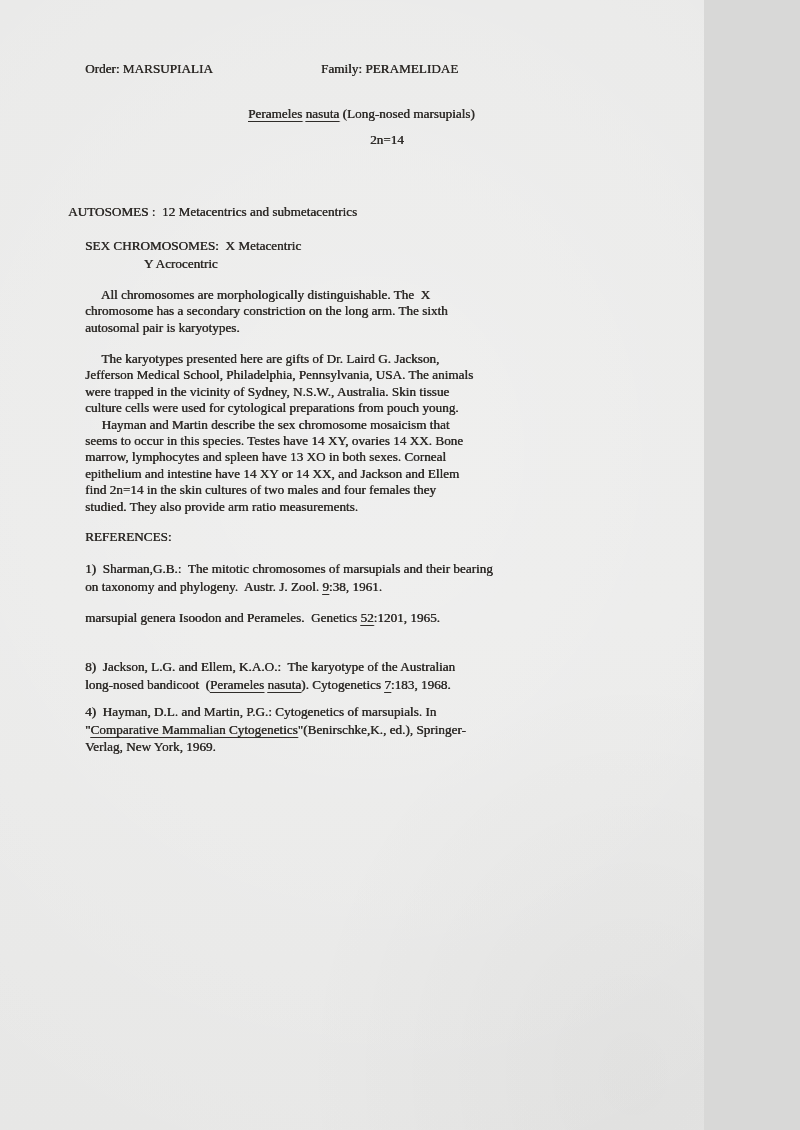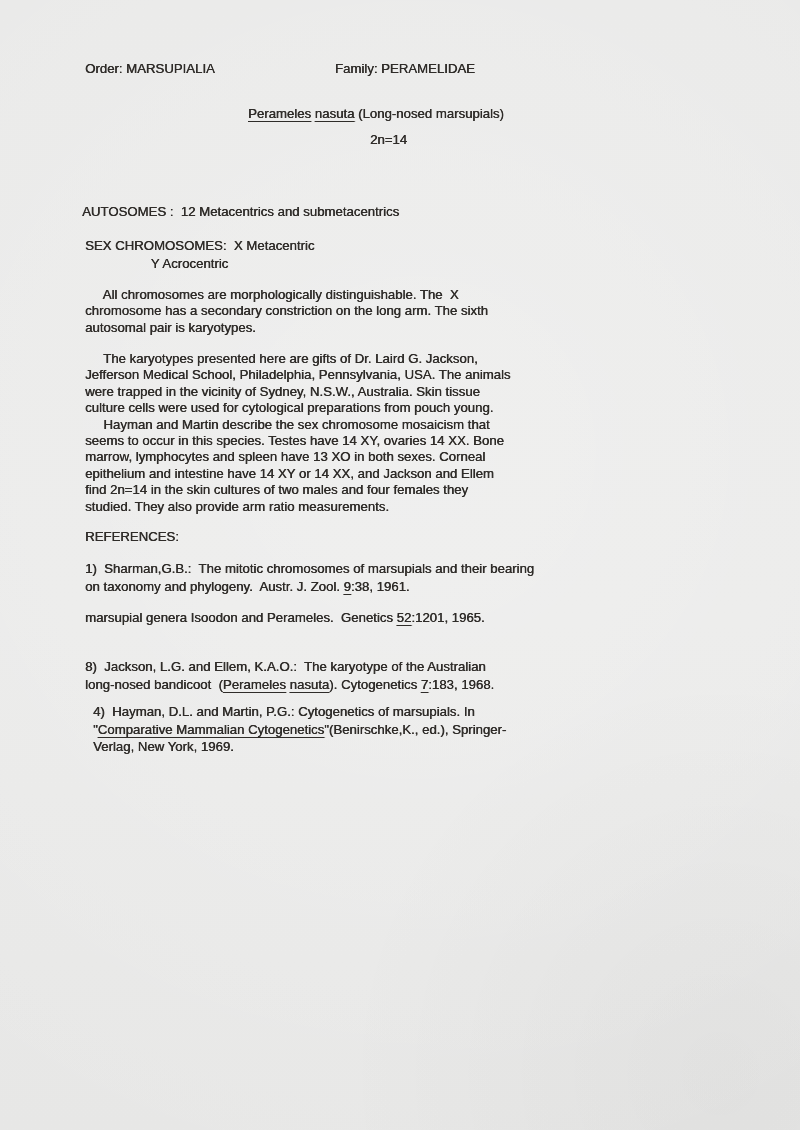--- a/index.html
+++ b/index.html
@@ -2,30 +2,30 @@
 <html><head>
 <meta charset="utf-8">
 <style>
   html, body {
     margin: 0;
     padding: 0;
     background: #d8d8d7;
   }
   .paper {
     position: relative;
-    width: 800px;
+    width: 704px;
     height: 1130px;
     margin: 0;
     overflow: hidden;
     background-color: #e9e9e8;
     background-image:
       radial-gradient(ellipse 130% 90% at 52% 40%, rgba(255,255,255,0.28), rgba(255,255,255,0) 75%),
       radial-gradient(ellipse 80% 60% at 90% 95%, rgba(0,0,0,0.03), rgba(0,0,0,0) 60%),
       linear-gradient(180deg, #e9e9e8 0%, #eaeae9 55%, #e7e7e6 100%);
-    font-family: Liberation Sans, sans-serif;
+    font-family: Liberation Serif, serif;
     font-size: 13.2px;
     color: #2f2c29;
   }
   .block {
     position: absolute;
     white-space: pre;
     text-shadow: 0.4px 0 0 currentColor;
   }
   .line { white-space: pre; }
   .u {
@@ -34,22 +34,22 @@
     text-decoration-thickness: 1.2px;
   }
 </style>
 </head>
 <body>
 
 <div class="paper" style="background-color: rgb(233, 233, 232); color: rgb(47, 44, 41);">
     <div class="block" style="top: 60px; left: 85px; line-height: 17.7px;"><div class="line"><span>Order: MARSUPIALIA</span><span>                                 </span><span>Family: PERAMELIDAE</span></div></div>
     <div class="block" style="top: 105px; left: 248px; line-height: 17.7px;"><div class="line"><span class="u">Perameles</span><span> </span><span class="u">nasuta</span><span> (Long-nosed marsupials)</span></div></div>
     <div class="block" style="top: 131px; left: 370px; line-height: 17.7px;"><div class="line"><span>2n=14</span></div></div>
-    <div class="block" style="top: 203px; left: 82px; line-height: 17.7px;"><div class="line"><span>AUTOSOMES :  12 Metacentrics and submetacentrics</span></div></div>
+    <div class="block" style="top: 203px; left: 68px; line-height: 17.7px;"><div class="line"><span>AUTOSOMES :  12 Metacentrics and submetacentrics</span></div></div>
     <div class="block" style="top: 237px; left: 85px; line-height: 17.7px;"><div class="line"><span>SEX CHROMOSOMES:  X Metacentric</span></div><div class="line"><span>                  Y Acrocentric</span></div></div>
     <div class="block" style="top: 287px; left: 85px; line-height: 16.4px;"><div class="line"><span>     All chromosomes are morphologically distinguishable. The  X</span></div><div class="line"><span>chromosome has a secondary constriction on the long arm. The sixth</span></div><div class="line"><span>autosomal pair is karyotypes.</span></div></div>
     <div class="block" style="top: 351px; left: 85px; line-height: 16.4px;"><div class="line"><span>     The karyotypes presented here are gifts of Dr. Laird G. Jackson,</span></div><div class="line"><span>Jefferson Medical School, Philadelphia, Pennsylvania, USA. The animals</span></div><div class="line"><span>were trapped in the vicinity of Sydney, N.S.W., Australia. Skin tissue</span></div><div class="line"><span>culture cells were used for cytological preparations from pouch young.</span></div><div class="line"><span>     Hayman and Martin describe the sex chromosome mosaicism that</span></div><div class="line"><span>seems to occur in this species. Testes have 14 XY, ovaries 14 XX. Bone</span></div><div class="line"><span>marrow, lymphocytes and spleen have 13 XO in both sexes. Corneal</span></div><div class="line"><span>epithelium and intestine have 14 XY or 14 XX, and Jackson and Ellem</span></div><div class="line"><span>find 2n=14 in the skin cultures of two males and four females they</span></div><div class="line"><span>studied. They also provide arm ratio measurements.</span></div></div>
     <div class="block" style="top: 528px; left: 85px; line-height: 17.7px;"><div class="line"><span>REFERENCES:</span></div></div>
     <div class="block" style="top: 560px; left: 85px; line-height: 17.7px;"><div class="line"><span>1)  Sharman,G.B.:  The mitotic chromosomes of marsupials and their bearing</span></div><div class="line"><span>on taxonomy and phylogeny.  Austr. J. Zool. </span><span class="u">9</span><span>:38, 1961.</span></div></div>
     <div class="block" style="top: 609px; left: 85px; line-height: 17.7px;"><div class="line"><span>marsupial genera Isoodon and Perameles.  Genetics </span><span class="u">52</span><span>:1201, 1965.</span></div></div>
     <div class="block" style="top: 658px; left: 85px; line-height: 17.7px;"><div class="line"><span>8)  Jackson, L.G. and Ellem, K.A.O.:  The karyotype of the Australian</span></div><div class="line"><span>long-nosed bandicoot  (</span><span class="u">Perameles</span><span> </span><span class="u">nasuta</span><span>). Cytogenetics </span><span class="u">7</span><span>:183, 1968.</span></div></div>
-    <div class="block" style="top: 703px; left: 85px; line-height: 17.7px; margin-left: 8px;"><div class="line"><span>4)  Hayman, D.L. and Martin, P.G.: Cytogenetics of marsupials. In</span></div><div class="line"><span>"</span><span class="u">Comparative Mammalian Cytogenetics</span><span>"(Benirschke,K., ed.), Springer-</span></div><div class="line"><span>Verlag, New York, 1969.</span></div></div>
+    <div class="block" style="top: 703px; left: 85px; line-height: 17.7px;"><div class="line"><span>4)  Hayman, D.L. and Martin, P.G.: Cytogenetics of marsupials. In</span></div><div class="line"><span>"</span><span class="u">Comparative Mammalian Cytogenetics</span><span>"(Benirschke,K., ed.), Springer-</span></div><div class="line"><span>Verlag, New York, 1969.</span></div></div>
   </div>
 
 </body></html>

